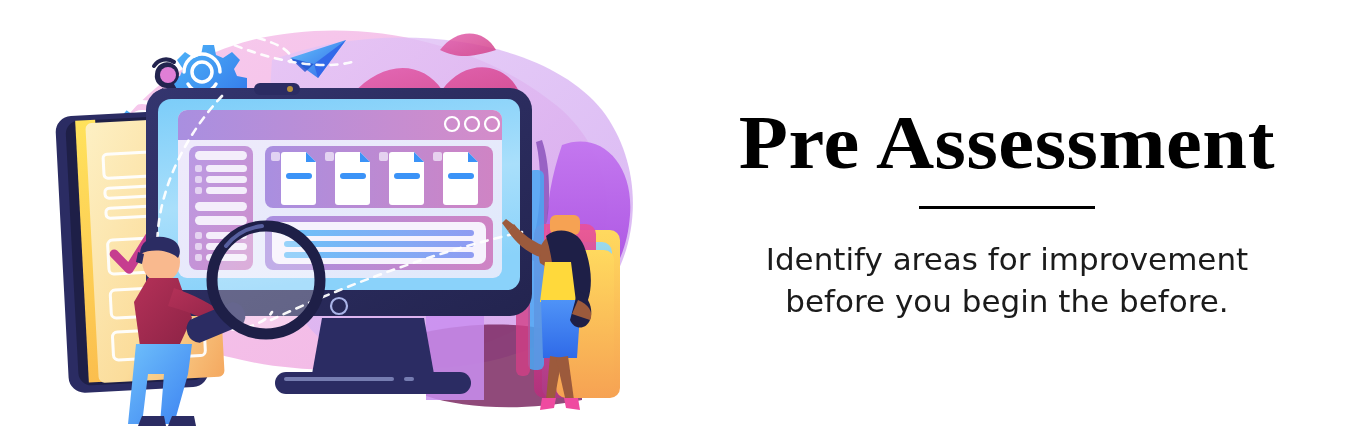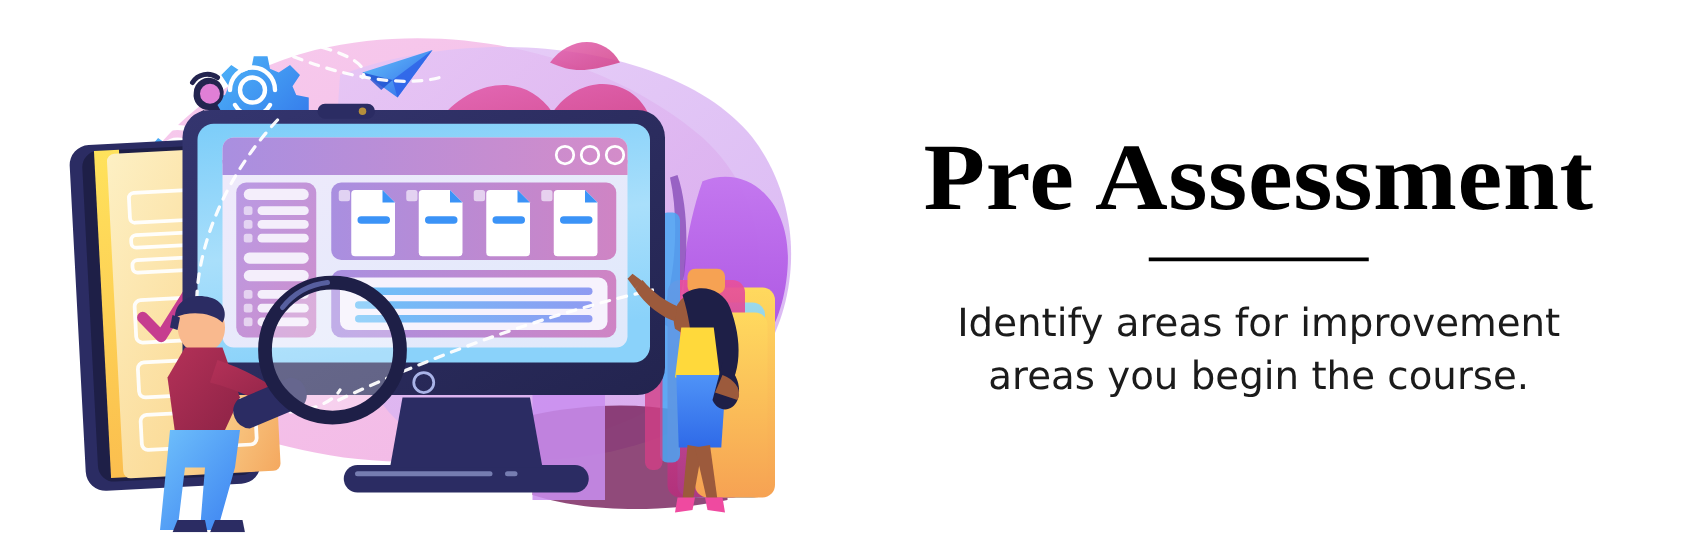--- a/index.html
+++ b/index.html
@@ -375,16 +375,16 @@
         </g>
 
       </g>
     </svg>
   </div>
 
   <div class="text-panel">
     <h1 class="title">Pre Assessment</h1>
     <div class="divider"></div>
     <p class="subtitle">Identify areas for improvement
-areas you begin the course.</p>
+before you begin the before.</p>
   </div>
 
 </div>
 
 </body></html>

